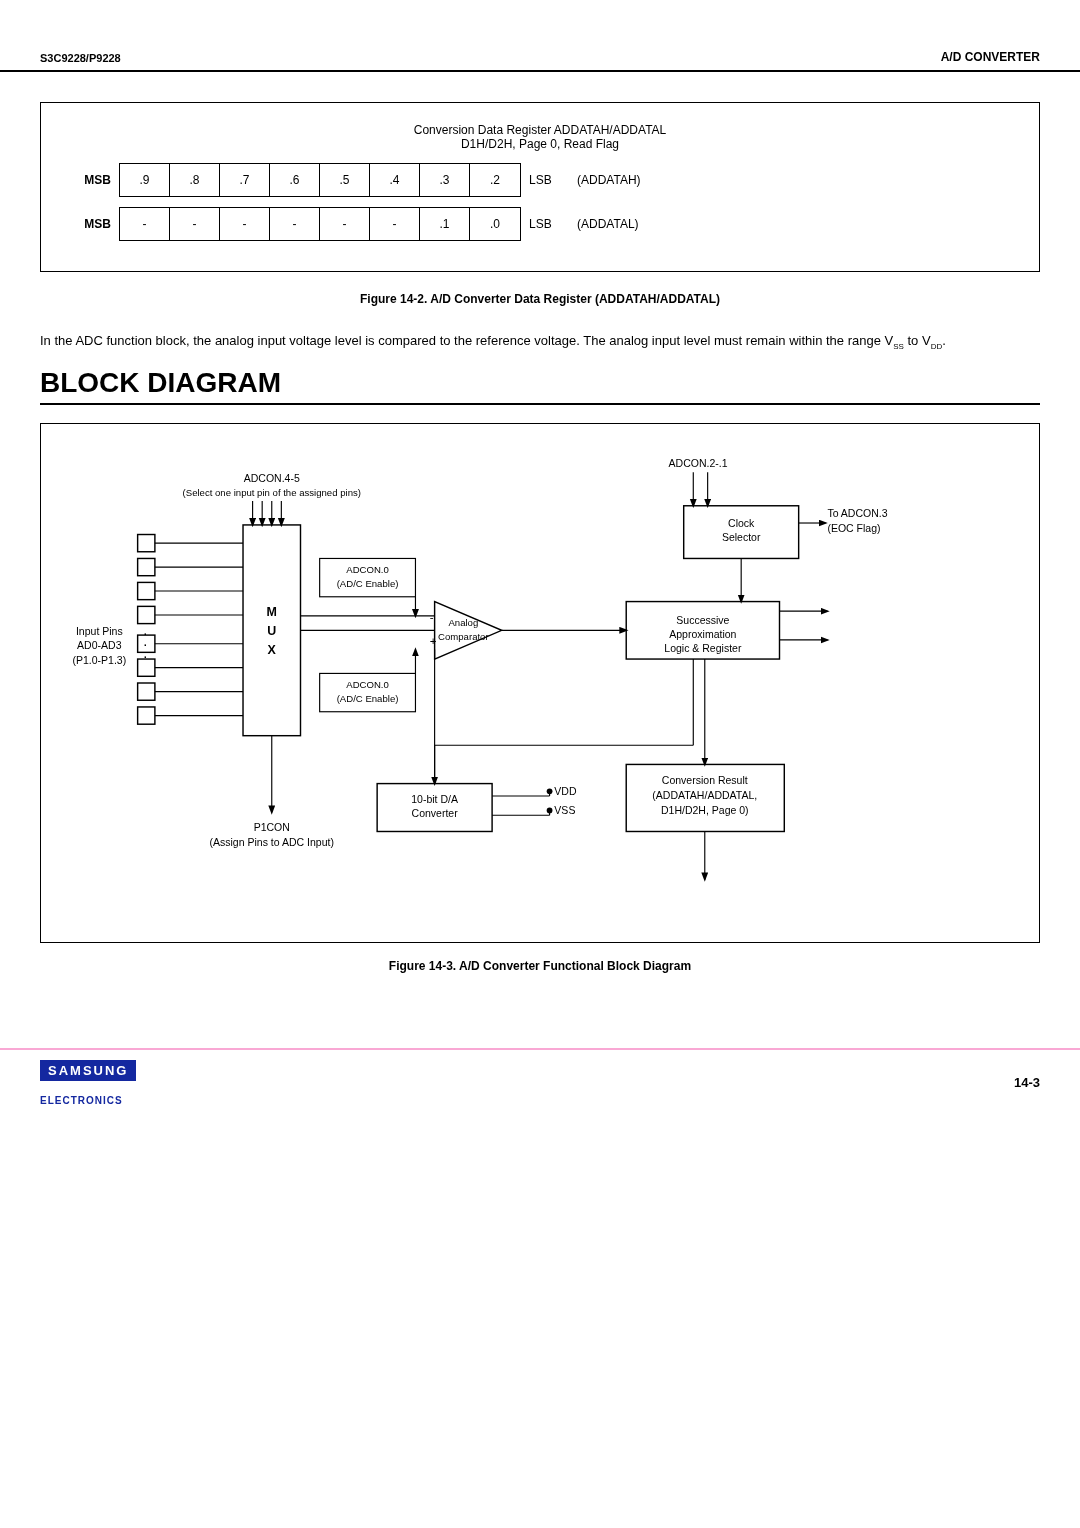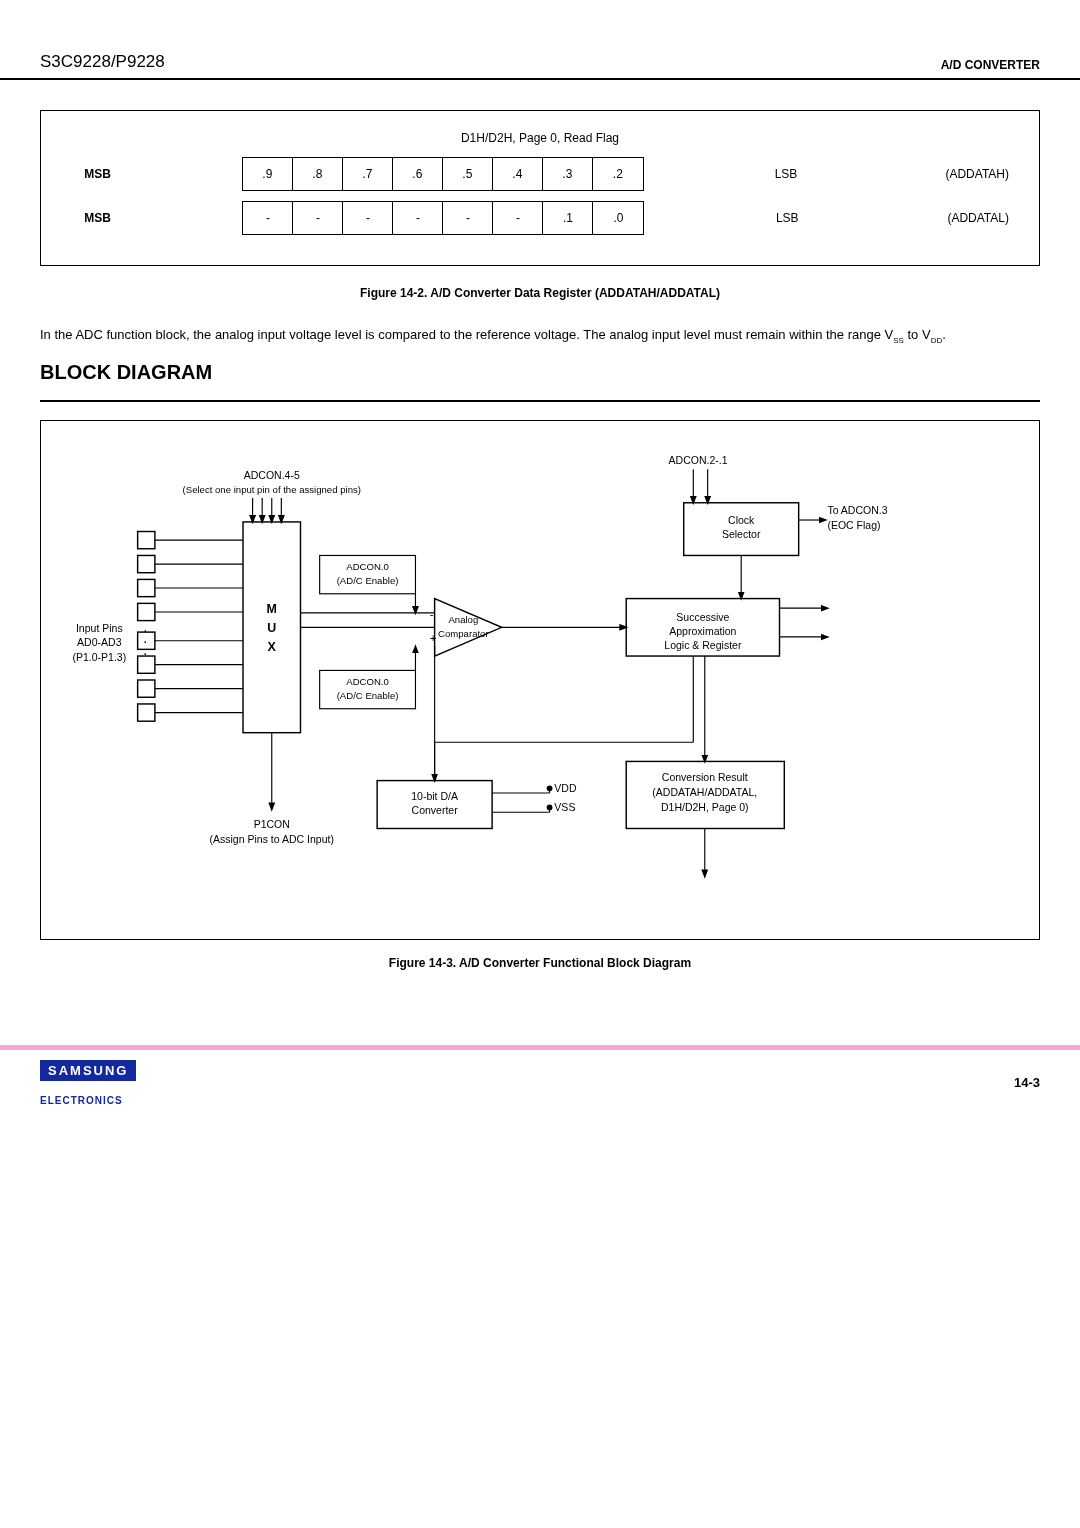--- a/index.html
+++ b/index.html
@@ -15,22 +15,22 @@
     
     .page-header {
       display: flex;
       justify-content: space-between;
       align-items: flex-end;
       border-bottom: 2px solid #000;
       padding: 8px 40px 6px 40px;
       margin-bottom: 30px;
     }
     .header-left {
-      font-weight: normal;
-      font-size: 17px;
+      font-weight: bold;
+      font-size: 11px;
       margin-top: 44px;
     }
     .header-right {
       font-weight: bold;
       font-size: 12px;
     }
 
     .page-content {
       padding: 0 40px 40px 40px;
     }
@@ -43,21 +43,20 @@
     }
     .register-title {
       text-align: center;
       font-size: 12px;
       margin-bottom: 12px;
     }
     .register-row {
       display: flex;
       align-items: center;
       margin-bottom: 10px;
-      justify-content: space-between;
     }
     .reg-label {
       font-size: 12px;
       font-weight: bold;
       width: 40px;
       text-align: right;
       margin-right: 8px;
     }
     .reg-cells {
       display: flex;
@@ -99,25 +98,25 @@
       margin-bottom: 12px;
     }
     .body-text {
       font-size: 13px;
       line-height: 1.5;
       margin-bottom: 14px;
     }
 
     
     .block-diagram-title {
-      font-size: 20px;
+      font-size: 28px;
       font-weight: bold;
       margin: 4px 0 18px 0;
       border-bottom: 2px solid #000;
-      padding-bottom: 16px;
+      padding-bottom: 4px;
     }
 
     .diagram-box {
       border: 1px solid #000;
       padding: 20px;
       position: relative;
       height: 520px;
       margin-bottom: 16px;
     }
 
@@ -126,21 +125,21 @@
       width: 100%;
       height: 100%;
     }
 
     
     .page-footer {
       display: flex;
       justify-content: space-between;
       align-items: center;
       padding: 10px 40px;
-      border-top: 5px solid #f9a8d4;
+      border-top: 2px solid #f9a8d4;
       margin-top: 10px;
     }
     .samsung-logo {
       display: flex;
       flex-direction: column;
       align-items: flex-start;
     }
     .samsung-brand {
       background: #1428A0;
       color: white;
@@ -168,20 +167,21 @@
 
 <div class="page-header">
   <span class="header-left">S3C9228/P9228</span>
   <span class="header-right">A/D CONVERTER</span>
 </div>
 
 <div class="page-content">
 
   <div class="register-box">
     <div class="register-title">
+      <div>Conversion Data Register ADDATAH/ADDATAL</div>
       <div>D1H/D2H, Page 0, Read Flag</div>
     </div>
 
     <div class="register-row">
       <span class="reg-label">MSB</span>
       <div class="reg-cells">
         <div class="reg-cell">.9</div>
         <div class="reg-cell">.8</div>
         <div class="reg-cell">.7</div>
         <div class="reg-cell">.6</div>

